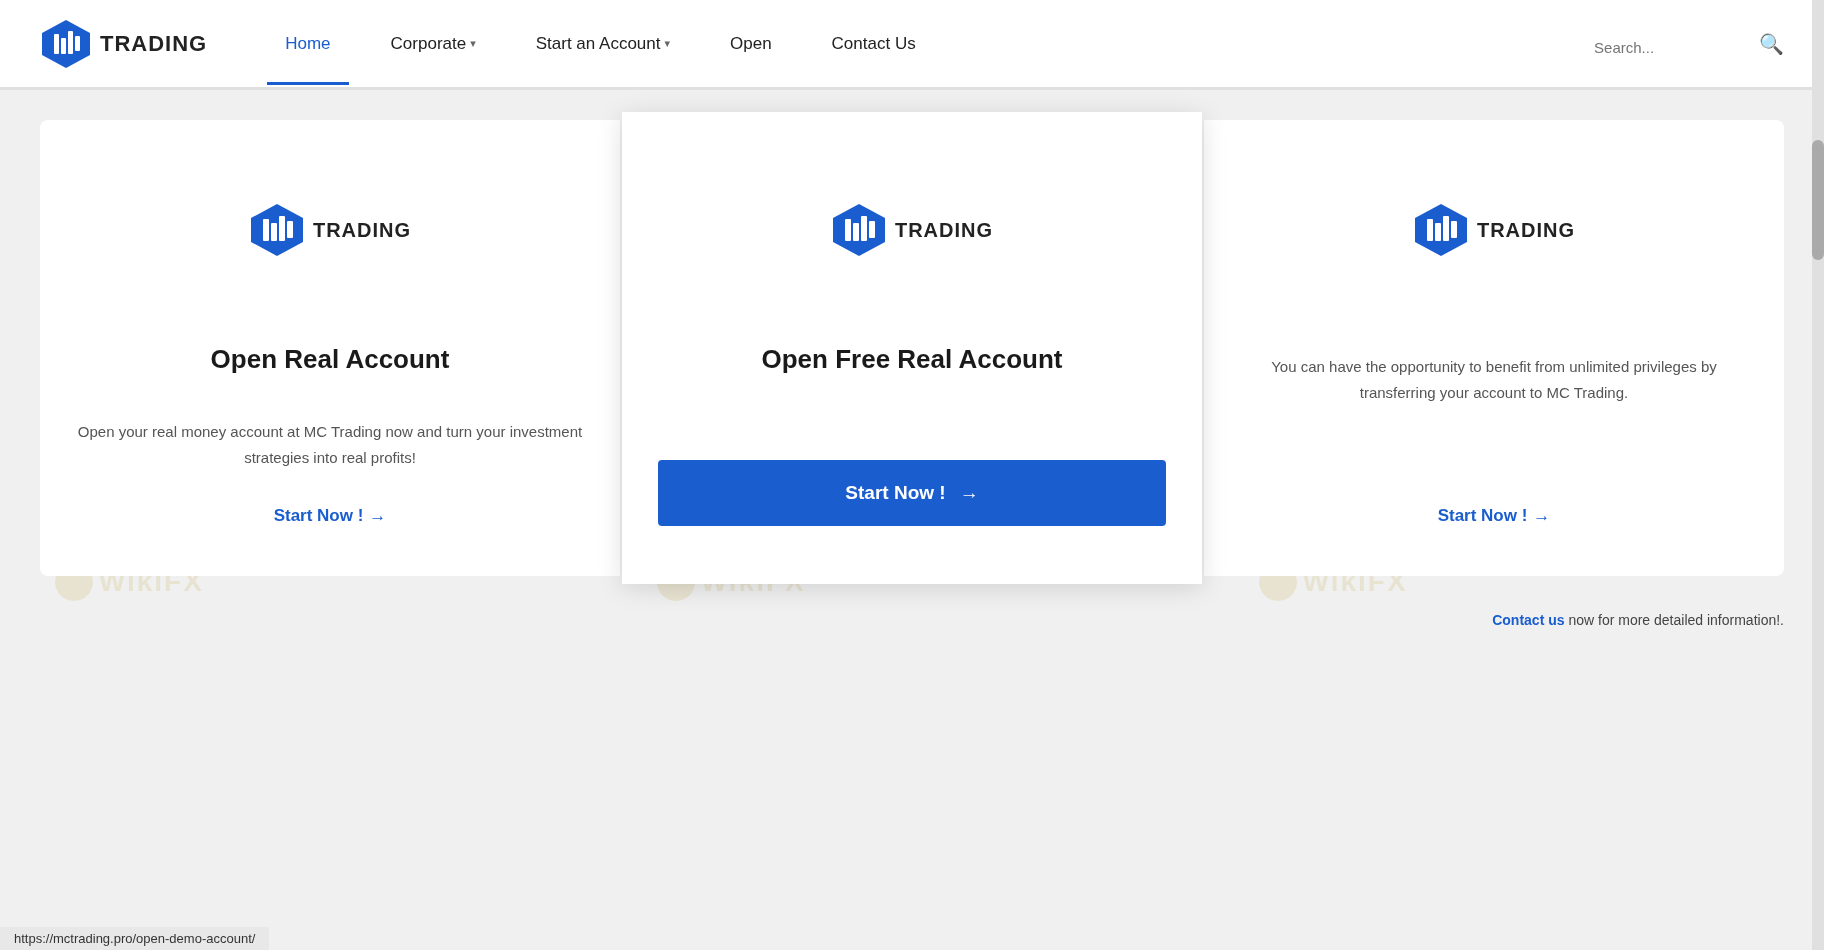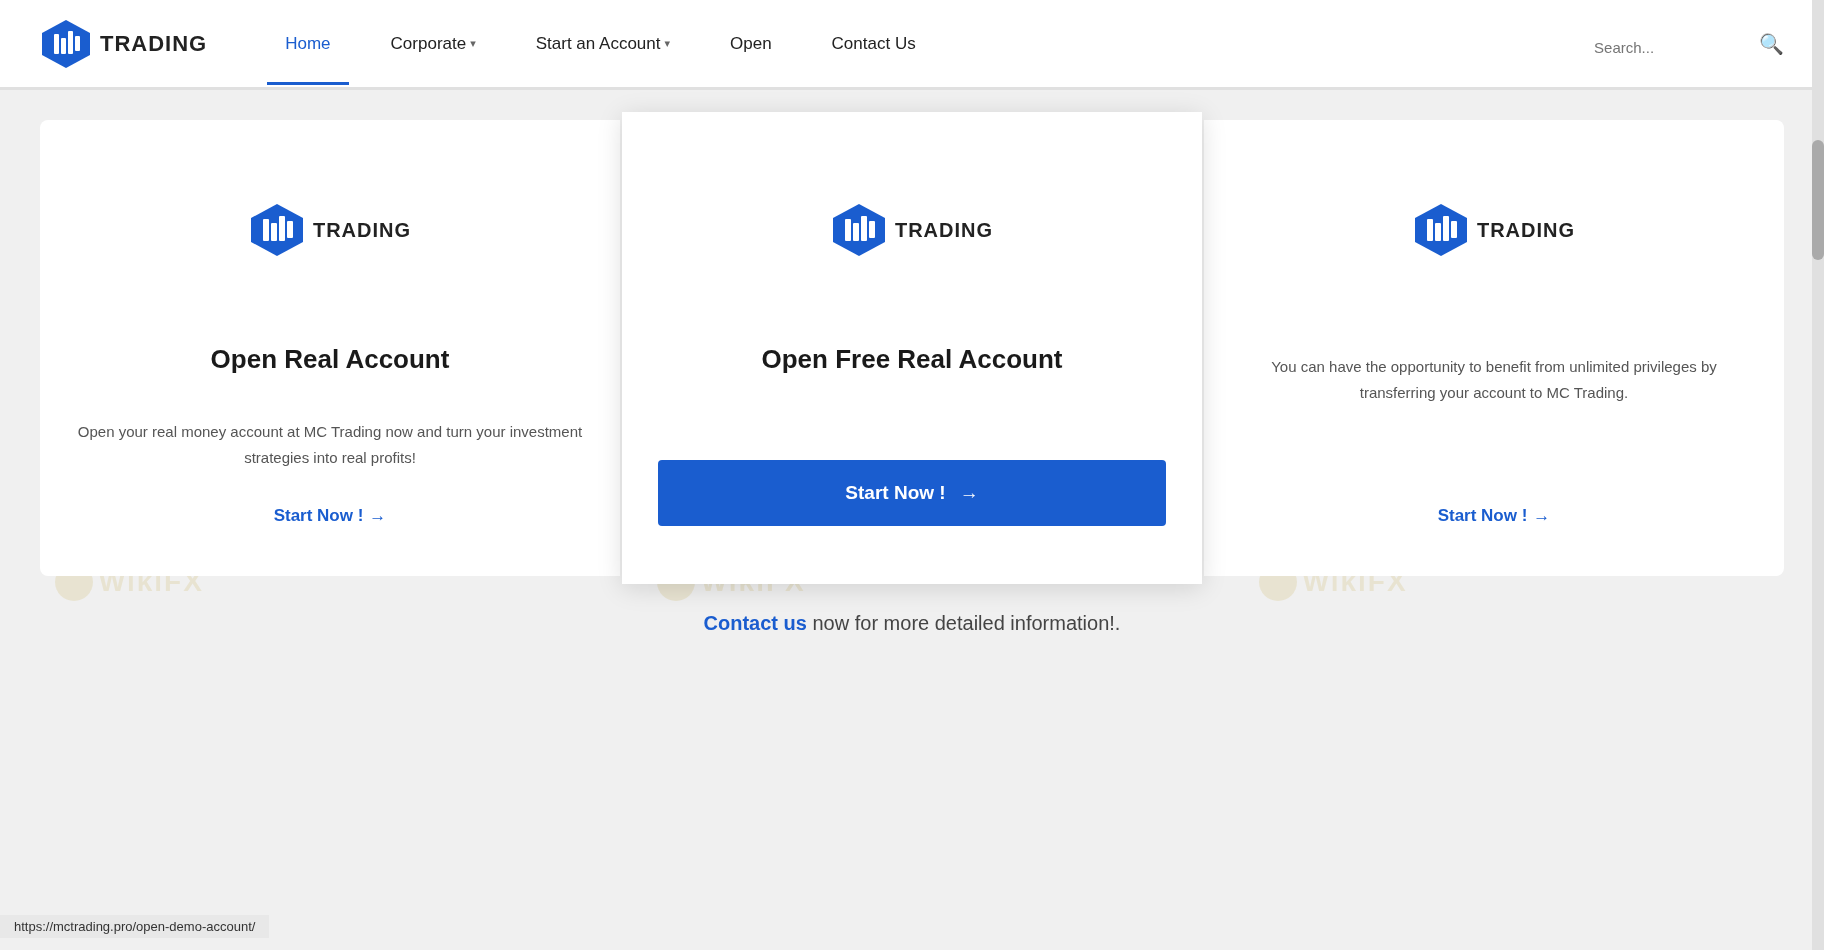--- a/index.html
+++ b/index.html
@@ -113,29 +113,29 @@
     }
     .card-btn-primary {
       background: #1a5dcf; color: #fff; border: none; border-radius: 4px;
       font-size: 19px; font-weight: 700; padding: 22px 0; width: 100%;
       cursor: pointer; display: flex; align-items: center; justify-content: center; gap: 14px;
       margin-top: auto;
     }
 
     
     .bottom-text {
-      text-align: center; margin-top: 36px; font-size: 20px; color: #444; position: relative; z-index: 1;
+      text-align: right; margin-top: 36px; font-size: 14px; color: #444; position: relative; z-index: 1;
     }
     .bottom-text a {
       color: #1a5dcf; text-decoration: none; font-weight: 600;
     }
 
     
     .status-bar {
-      position: fixed; bottom: 12px; left: 0; background: #e8e8e8; color: #333; font-size: 13px;
+      position: fixed; bottom: 0; left: 0; background: #e8e8e8; color: #333; font-size: 13px;
       padding: 4px 14px; z-index: 200; max-width: 400px;
     }
 
     
     .wm1 { top: 8%; left: 3%; }
     .wm2 { top: 8%; left: 36%; }
     .wm3 { top: 8%; left: 69%; }
     .wm4 { top: 55%; left: 3%; }
     .wm5 { top: 55%; left: 36%; }
     .wm6 { top: 55%; left: 69%; }

